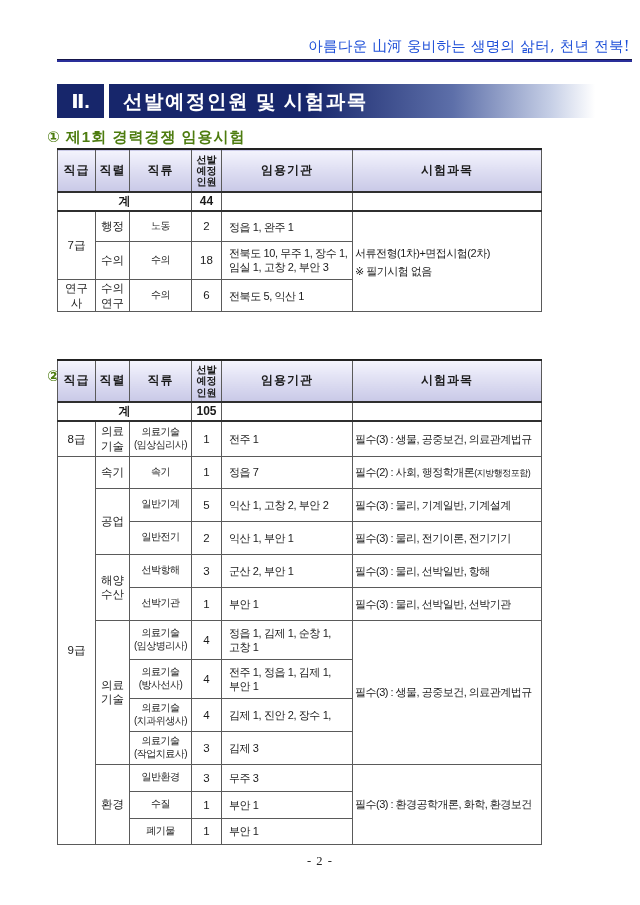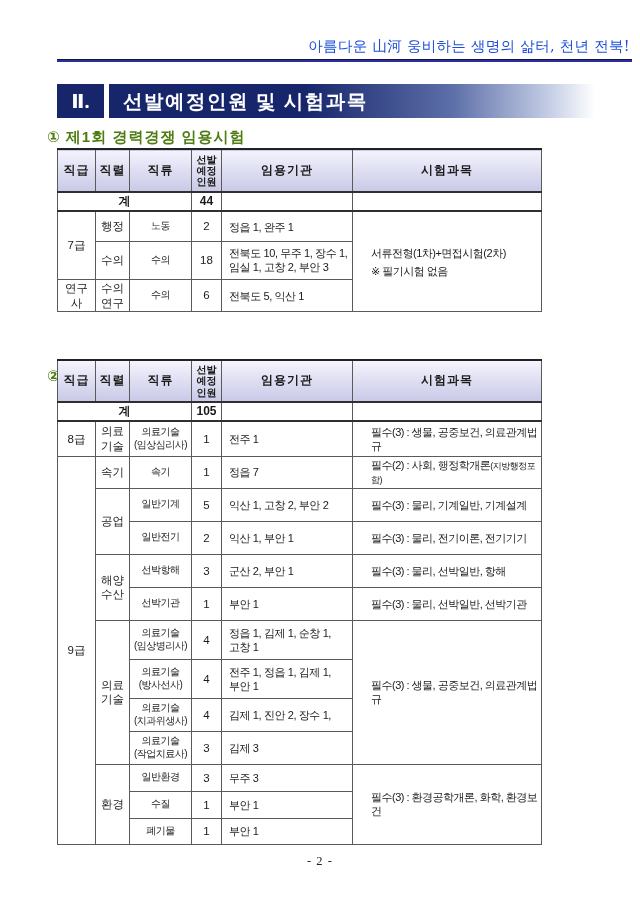--- a/index.html
+++ b/index.html
@@ -70,21 +70,21 @@
   table.doc { border: 1.5px solid #3a3a3a; border-top: 2.5px solid #222; }
   .doc thead th {
     background: linear-gradient(180deg, #f4f4fd 0%, #dedef2 50%, #c9c9e7 100%);
     border-bottom: 2px solid #2f2f2f;
     font-weight: bold; font-size: 12px; letter-spacing: 1px;
   }
   .doc thead th.small-h { font-size: 10px; letter-spacing: 0; line-height: 1.12; }
   .doc tr.total td { border-bottom: 2px solid #2f2f2f; font-weight: bold; font-size: 12px; }
   .doc td.left { text-align: left; padding-left: 7px; padding-right: 2px; }
   .doc td.org  { font-size: 11px; letter-spacing: -0.4px; }
-  .doc td.subj { font-size: 11px; letter-spacing: -0.5px; padding-left: 18px; }
+  .doc td.subj { font-size: 11px; letter-spacing: -0.5px; padding-left: 2px; }
   .doc td.cls  { font-size: 10px; letter-spacing: -0.5px; padding: 1px 0; }
   .ml { white-space: pre-line; }
   .small { font-size: 9px; letter-spacing: -0.5px; }
   .gap-top { margin-top: 4px; }
 
   
   .page-num {
     position: absolute; top: 854px; left: 0; width: 100%;
     text-align: center; font-size: 12.5px; letter-spacing: 1px; color: #222;
     font-family: "Liberation Serif", "DejaVu Serif", serif;

